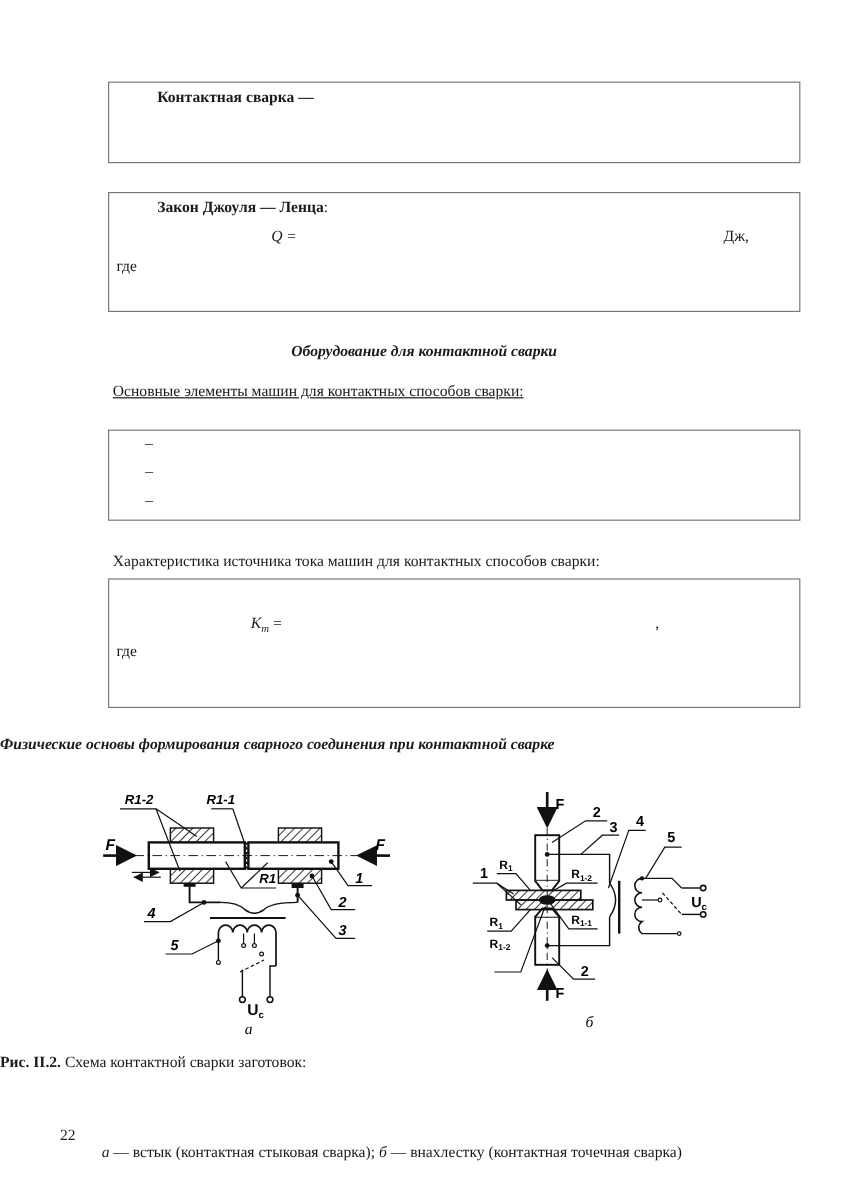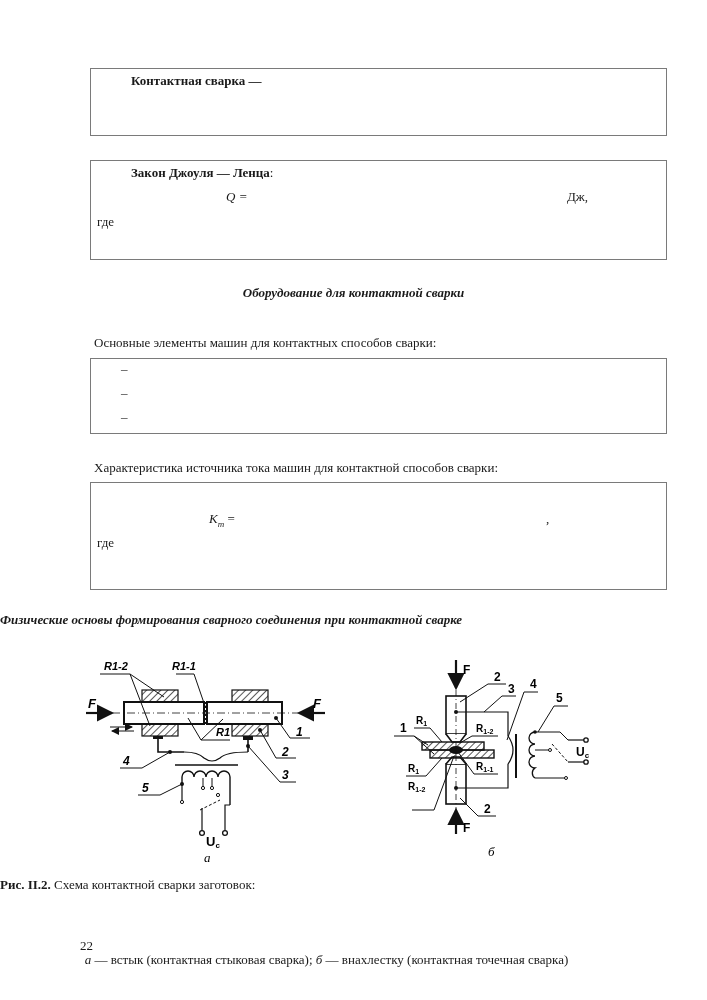--- a/index.html
+++ b/index.html
@@ -20,44 +20,44 @@
   <span class="abs b" style="left:40px;top:4px;">Контактная сварка —</span>
   <div class="field" style="left:170px;top:2px;width:400px;height:60px;"></div>
 </div>
 
 <div class="box" style="top:160px;height:100px;">
   <span class="abs" style="left:40px;top:4px;text-align:center;">
     <span class="b">Закон Джоуля — Ленца</span><span>:</span>
   </span>
   <span class="abs i" style="left:135px;top:28px;">Q =</span>
   <div class="field" style="left:165px;top:24px;width:330px;height:22px;"></div>
-  <span class="abs" style="left:476px;top:28px;">Дж,</span>
+  <span class="abs" style="left:512px;top:28px;">Дж,</span>
   <span class="abs" style="left:6px;top:53px;">где</span>
   <div class="field" style="left:40px;top:50px;width:530px;height:44px;"></div>
 </div>
 
 <div class="abs bi" style="left:0;width:707px;text-align:center;top:285px;">Оборудование для контактной сварки</div>
 
-<div class="abs" style="left:94px;top:335px;">Основные элементы машин для контактных способов сварки:</div>
+<div class="abs" style="left:94px;top:318px;text-decoration:underline;">Основные элементы машин для контактных способов сварки:</div>
 <div class="box" style="top:358px;height:76px;">
   <div class="abs" style="left:30px;top:2px;">
     <span>–</span>
   </div>
   <div class="field" style="left:50px;top:2px;width:515px;height:20px;"></div>
   <div class="abs" style="left:30px;top:26px;">
     <span>–</span>
   </div>
   <div class="field" style="left:50px;top:26px;width:515px;height:20px;"></div>
   <div class="abs" style="left:30px;top:50px;">
     <span>–</span>
   </div>
   <div class="field" style="left:50px;top:50px;width:515px;height:20px;"></div>
 </div>
 
-<div class="abs" style="left:94px;top:460px;">Характеристика источника тока машин для контактной способов сварки:</div>
+<div class="abs" style="left:94px;top:460px;">Характеристика источника тока машин для контактных способов сварки:</div>
 <div class="box" style="top:482px;height:108px;">
   <span class="abs i" style="left:118px;top:28px;">
     <span>K</span><sub style="font-size:9px;">т</sub>
     <span style="font-style:normal;">=</span>
   </span>
   <div class="field" style="left:150px;top:24px;width:300px;height:22px;"></div>
   <span class="abs" style="left:455px;top:28px;">,</span>
   <span class="abs" style="left:6px;top:52px;">где</span>
   <div class="field" style="left:40px;top:50px;width:530px;height:50px;"></div>
 </div>
@@ -214,13 +214,13 @@
   <text x="98" y="206" font-size="13" font-style="italic" style="font-family:'Liberation Serif',serif;">б</text>
 </svg>
 
 <div class="abs" style="left:0;width:707px;top:877px;">
   <span class="b">Рис. II.2.</span><span> Схема контактной сварки заготовок:</span>
 </div>
 <div class="abs" style="left:0;width:653px;text-align:center;top:952px;">
   <span class="i">а</span><span> — встык (контактная стыковая сварка); </span><span class="i">б</span><span> — внахлестку (контактная точечная сварка)</span>
 </div>
 
-<div class="abs" style="left:80px;top:938px;text-align:right;">22</div>
+<div class="abs" style="left:50px;top:938px;text-align:right;">22</div>
 
 </body></html>

